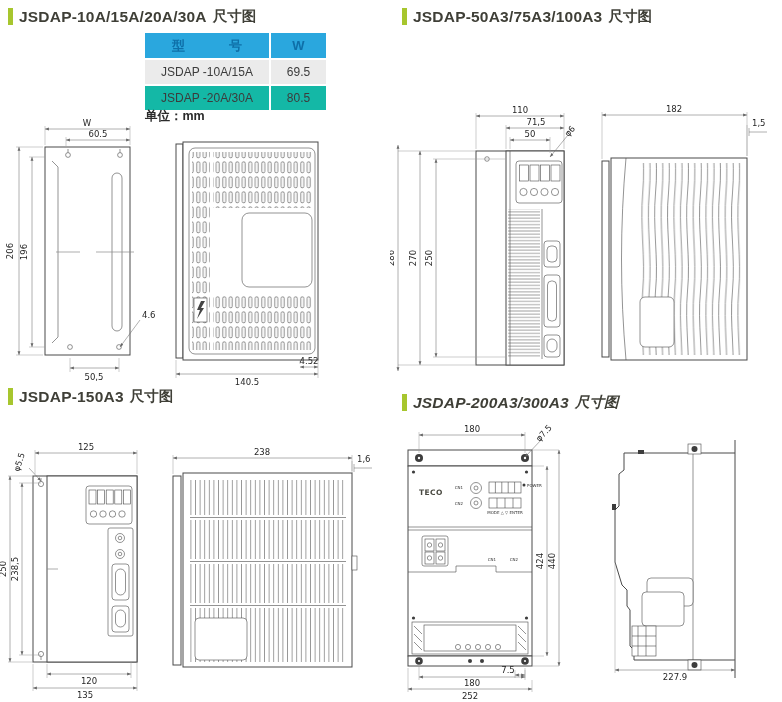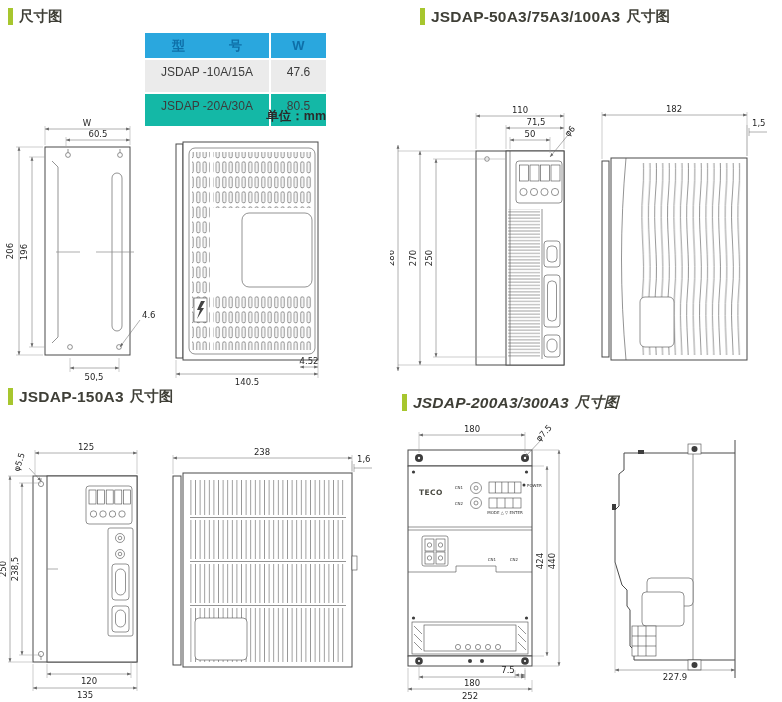--- a/index.html
+++ b/index.html
@@ -7,30 +7,30 @@
     width:782px;height:702px;position:relative;background:#ffffff;
     font-family:"Liberation Sans", sans-serif;overflow:hidden;
   }
   .section-title{position:absolute;display:flex;align-items:center;gap:6px;}
   .accent-bar{width:5px;height:17px;background:#a7c62e;flex:0 0 auto;}
   .title-main{font-size:15.5px;font-weight:bold;color:#3f3f37;letter-spacing:.2px;}
   .title-suffix{font-size:14.5px;font-weight:bold;color:#3f3f37;text-align:center;}
 
   
   .spec-table{position:absolute;left:145px;top:33px;width:181px;font-size:12px;}
-  .spec-row{display:flex;margin-bottom:2px;height:32px;line-height:24px;}
+  .spec-row{display:flex;margin-bottom:2px;height:24px;line-height:24px;}
   .spec-row.header{height:25px;line-height:25px;}
   .cell{text-align:center;color:#3c3c3c;}
   .cell-model{width:124px;}
   .cell-w{flex:1;margin-left:2px;}
   .header .cell{background:#2aa7de;color:#0e6fa8;font-weight:bold;font-size:13px;}
   .header .cell-model{display:flex;justify-content:space-between;padding:0 27px;width:70px;}
   .row-gray .cell{background:#ebebeb;}
   .row-blue .cell{background:#14b8a6;}
-  .unit-note{position:absolute;left:145px;top:108px;width:181px;text-align:right;
+  .unit-note{position:absolute;left:145px;top:108px;width:181px;text-align:left;
     font-size:12.5px;font-weight:bold;color:#2b2b2b;}
 
   .drawing{position:absolute;}
   
   .obj{fill:none;stroke:#4a4a4a;stroke-width:1;}
   .ob2{fill:none;stroke:#4a4a4a;stroke-width:.6;}
   .wh{fill:#ffffff;}
   .dim{stroke:#6e6e6e;stroke-width:.55;fill:none;}
   .ext{stroke:#9a9a9a;stroke-width:.5;fill:none;}
   .cl{stroke:#8a8a8a;stroke-width:.7;fill:none;}
@@ -58,34 +58,35 @@
       <path d="M3.2,0 C0.2,33 6.2,65 3.2,98 C0.2,131 6.2,163 3.2,196" fill="none" stroke="#4a4a4a" stroke-width="0.6"></path>
     </pattern>
     <pattern id="pSlat" width="4.6" height="400" patternUnits="userSpaceOnUse">
       <path d="M2.3,0 V400" stroke="#4a4a4a" stroke-width="0.55"></path>
     </pattern>
   </defs>
 </svg>
 
 <div class="section-title" style="left:8px;top:7px;">
   <span class="accent-bar"></span>
+  <span class="title-main">JSDAP-10A/15A/20A/30A</span>
   <span class="title-suffix">尺寸图</span>
 </div>
 
 <div class="spec-table">
   <div class="spec-row header">
     <div class="cell cell-model">
       <span>型</span>
       <span>号</span>
     </div>
     <div class="cell cell-w">W</div>
   </div>
   <div class="spec-row row-gray">
     <div class="cell cell-model">JSDAP -10A/15A</div>
-    <div class="cell cell-w">47.6</div>
+    <div class="cell cell-w">69.5</div>
   </div>
   <div class="spec-row row-blue">
     <div class="cell cell-model">JSDAP -20A/30A</div>
     <div class="cell cell-w">80.5</div>
   </div>
 </div>
 <div class="unit-note">单位：mm</div>
 
 <svg class="drawing" style="left:0;top:100px;" width="390" height="290" viewBox="0 0 390 290">
 
@@ -130,21 +131,21 @@
     </g>
 
     <path class="ext" d="M300,260 V264 M318,260 V270 M176,260 V278 M318,270 V278"></path>
     <line class="dim" x1="300" y1="267" x2="318" y2="267" marker-start="url(#arr)" marker-end="url(#arr)"></line>
     <text class="dt" x="309" y="264" text-anchor="middle">4.52</text>
     <line class="dim" x1="176" y1="274" x2="318" y2="274" marker-start="url(#arr)" marker-end="url(#arr)"></line>
     <text class="dt" x="247" y="285" text-anchor="middle">140.5</text>
   </g>
 </svg>
 
-<div class="section-title" style="left:402px;top:7px;margin-left:18px;">
+<div class="section-title" style="left:402px;top:7px;">
   <span class="accent-bar"></span>
   <span class="title-main">JSDAP-50A3/75A3/100A3</span>
   <span class="title-suffix">尺寸图</span>
 </div>
 
 <svg class="drawing" style="left:390px;top:95px;" width="392" height="295" viewBox="0 0 392 295">
 
   <g>
     <rect class="obj wh" x="86" y="56" width="88" height="214"></rect>
     <path class="ob2" d="M132,270 q4,-9 8,0 M156,270 q4,-9 8,0"></path>

